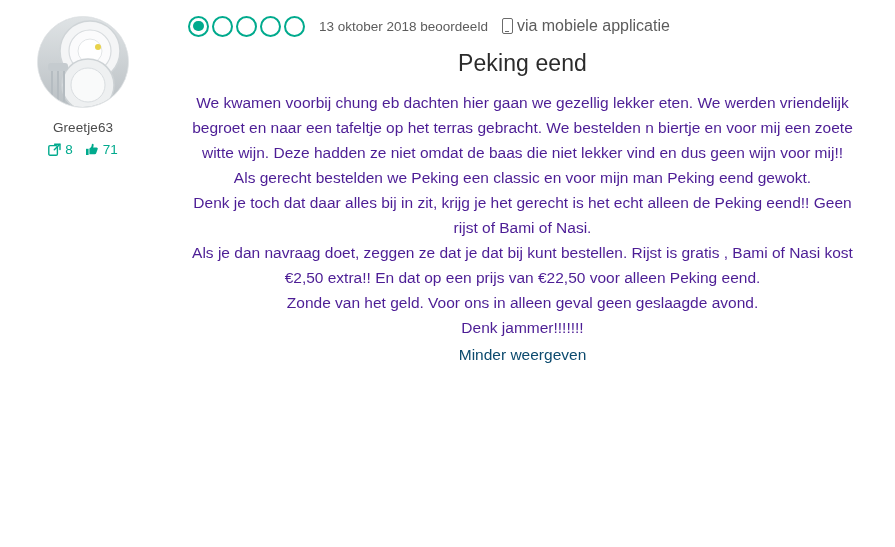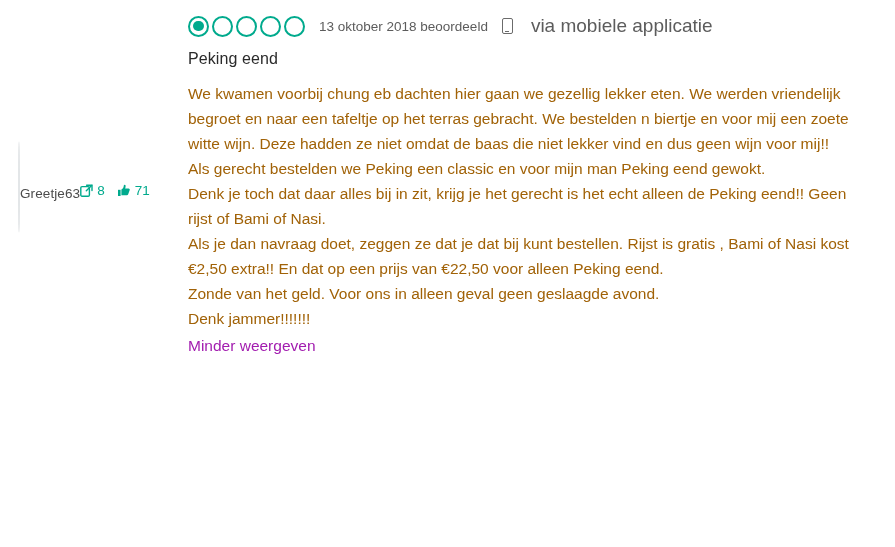--- a/index.html
+++ b/index.html
@@ -19,21 +19,21 @@
   .review {
     display: flex;
     padding: 14px 18px 0 18px;
   }
 
   
   .author-col {
     width: 130px;
     flex: 0 0 130px;
     display: flex;
-    flex-direction: row;
+    flex-direction: column;
     align-items: center;
     padding-top: 2px;
   }
   .avatar {
     width: 92px;
     height: 92px;
     border-radius: 50%;
     overflow: hidden;
     background: #cfd3d6;
     position: relative;
@@ -59,20 +59,21 @@
     align-items: center;
     gap: 4px;
   }
   .stat svg { display: block; }
 
   
   .content-col {
     flex: 1 1 auto;
     padding-left: 40px;
     padding-right: 20px;
+    text-align: center;
   }
 
   .meta-row {
     display: flex;
     align-items: center;
     gap: 14px;
     height: 24px;
   }
   .bubbles {
     display: flex;
@@ -99,22 +100,22 @@
     background: #00aa8d;
   }
   .review-date {
     font-size: 13.5px;
     color: #5c5c5c;
     white-space: nowrap;
   }
   .via {
     display: flex;
     align-items: center;
-    gap: 18px;
-    font-size: 19px;
+    gap: 4px;
+    font-size: 16px;
     color: #5c5c5c;
     white-space: nowrap;
   }
   .phone-icon {
     width: 11px;
     height: 16px;
     border: 1.6px solid #6b6b6b;
     border-radius: 2px;
     position: relative;
   }
@@ -124,38 +125,38 @@
     left: 50%;
     transform: translateX(-50%);
     bottom: 1px;
     width: 4px;
     height: 1.5px;
     background: #6b6b6b;
   }
 
   .title {
     margin: 12px 0 13px 0;
-    font-size: 16px;
+    font-size: 23px;
     font-weight: normal;
     color: #2b2b2b;
     letter-spacing: .1px;
   }
 
   .body-text p {
     margin: 0 0 0 0;
     font-size: 15.5px;
     line-height: 25px;
-    color: #a16207;
+    color: #4c1d95;
   }
   .more-link {
     display: inline-block;
     margin-top: 2px;
     font-size: 15.5px;
     line-height: 25px;
-    color: #a21caf;
+    color: #0c4a6e;
     text-decoration: none;
     cursor: pointer;
   }
 </style>
 </head>
 <body>
 
 <div class="review">
 
   <div class="author-col">

